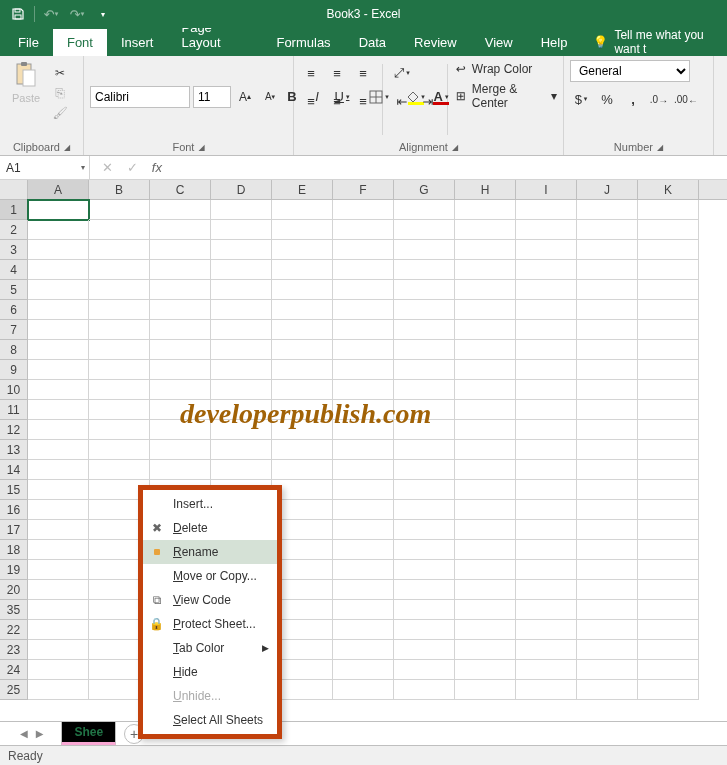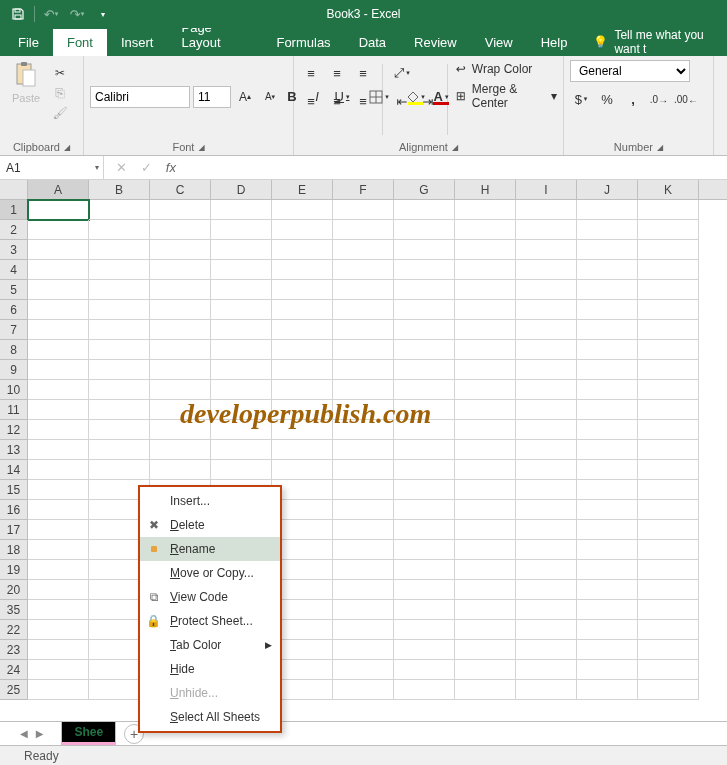--- a/index.html
+++ b/index.html
@@ -41,21 +41,21 @@
 
 
 .align-col { display: flex; flex-direction: column; gap: 6px; padding-top: 2px; }
 .align-row { display: flex; gap: 4px; }
 
 
 .num-select { width: 120px; height: 22px; border: 1px solid #c0c0c0; font-size: 12px; padding-left: 4px; background: #fff; }
 
 
 .formula-bar { height: 24px; background: #fff; border-bottom: 1px solid #d4d4d4; display: flex; align-items: center; }
-.name-box { width: 104px; border-right: 1px solid #d4d4d4; padding-left: 6px; font-size: 12px; display: flex; align-items: center; height: 100%; }
+.name-box { width: 90px; border-right: 1px solid #d4d4d4; padding-left: 6px; font-size: 12px; display: flex; align-items: center; height: 100%; }
 .name-box .dd { margin-left: auto; margin-right: 4px; font-size: 8px; color: #666; }
 .fx-buttons { display: flex; align-items: center; gap: 14px; padding: 0 12px; color: #bbb; font-size: 13px; }
 .fx-label { font-style: italic; color: #666; }
 
 
 .grid-area { position: relative; background: #fff; }
 .col-headers { display: flex; height: 20px; background: #e6e6e6; border-bottom: 1px solid #bfbfbf; }
 .col-header { width: 61px; border-right: 1px solid #bfbfbf; display: flex; align-items: center; justify-content: center; font-size: 12px; color: #444; }
 .col-header.sel { background: #d2d2d2; }
 .corner { width: 28px; background: #e6e6e6; border-right: 1px solid #bfbfbf; }
@@ -69,24 +69,24 @@
 
 .watermark { position: absolute; top: 398px; left: 180px; font-family: "Segoe Script", cursive; font-size: 28px; font-style: italic; color: #a16207; pointer-events: none; z-index: 5; font-weight: bold; }
 
 
 .sheet-tabs { position: absolute; bottom: 20px; left: 0; right: 0; height: 24px; background: #fff; border-top: 1px solid #bfbfbf; display: flex; align-items: center; padding-left: 20px; gap: 2px; }
 .nav-arrows { color: #888; font-size: 10px; display: flex; gap: 8px; margin-right: 16px; }
 .sheet-tab { padding: 3px 12px; border: 1px solid #bfbfbf; border-top: none; background: #000000; font-weight: bold; color: #217346; font-size: 12px; border-bottom: 4px solid #f9a8d4; }
 .new-sheet { width: 20px; height: 20px; border: 1px solid #bfbfbf; border-radius: 50%; display: flex; align-items: center; justify-content: center; color: #666; margin-left: 6px; font-size: 14px; }
 
 
-.status-bar { position: absolute; bottom: 0; left: 0; right: 0; height: 20px; background: #f0f0f0; border-top: 1px solid #bfbfbf; display: flex; align-items: center; padding-left: 24px; font-size: 12px; color: #555; }
-
-
-.context-menu { position: absolute; top: 485px; left: 138px; width: 144px; background: #fff; border: 2px solid #c2410c; box-shadow: 3px 3px 6px rgba(0,0,0,0.2); z-index: 100; padding: 2px 0; }
+.status-bar { position: absolute; bottom: 0; left: 0; right: 0; height: 20px; background: #f0f0f0; border-top: 1px solid #bfbfbf; display: flex; align-items: center; padding-left: 8px; font-size: 12px; color: #555; }
+
+
+.context-menu { position: absolute; top: 485px; left: 138px; width: 144px; background: #fff; border: 5px solid #c2410c; box-shadow: 3px 3px 6px rgba(0,0,0,0.2); z-index: 100; padding: 2px 0; }
 .menu-item { display: flex; align-items: center; height: 24px; padding: 0 8px 0 4px; font-size: 12px; gap: 6px; }
 .menu-item:hover, .menu-item.hover { background: #d5e1d6; }
 .menu-icon { width: 20px; display: flex; align-items: center; justify-content: center; font-size: 12px; color: #666; }
 .menu-item.disabled { color: #aaa; }
 .menu-item .arrow { margin-left: auto; font-size: 9px; }
 .menu-item .ul { text-decoration: underline; }
 .hover-dot { width: 6px; height: 6px; background: #e8a33d; border-radius: 1px; }
 
 .vsep { width: 1px; background: #d4d4d4; margin: 4px 4px; }
 </style>

